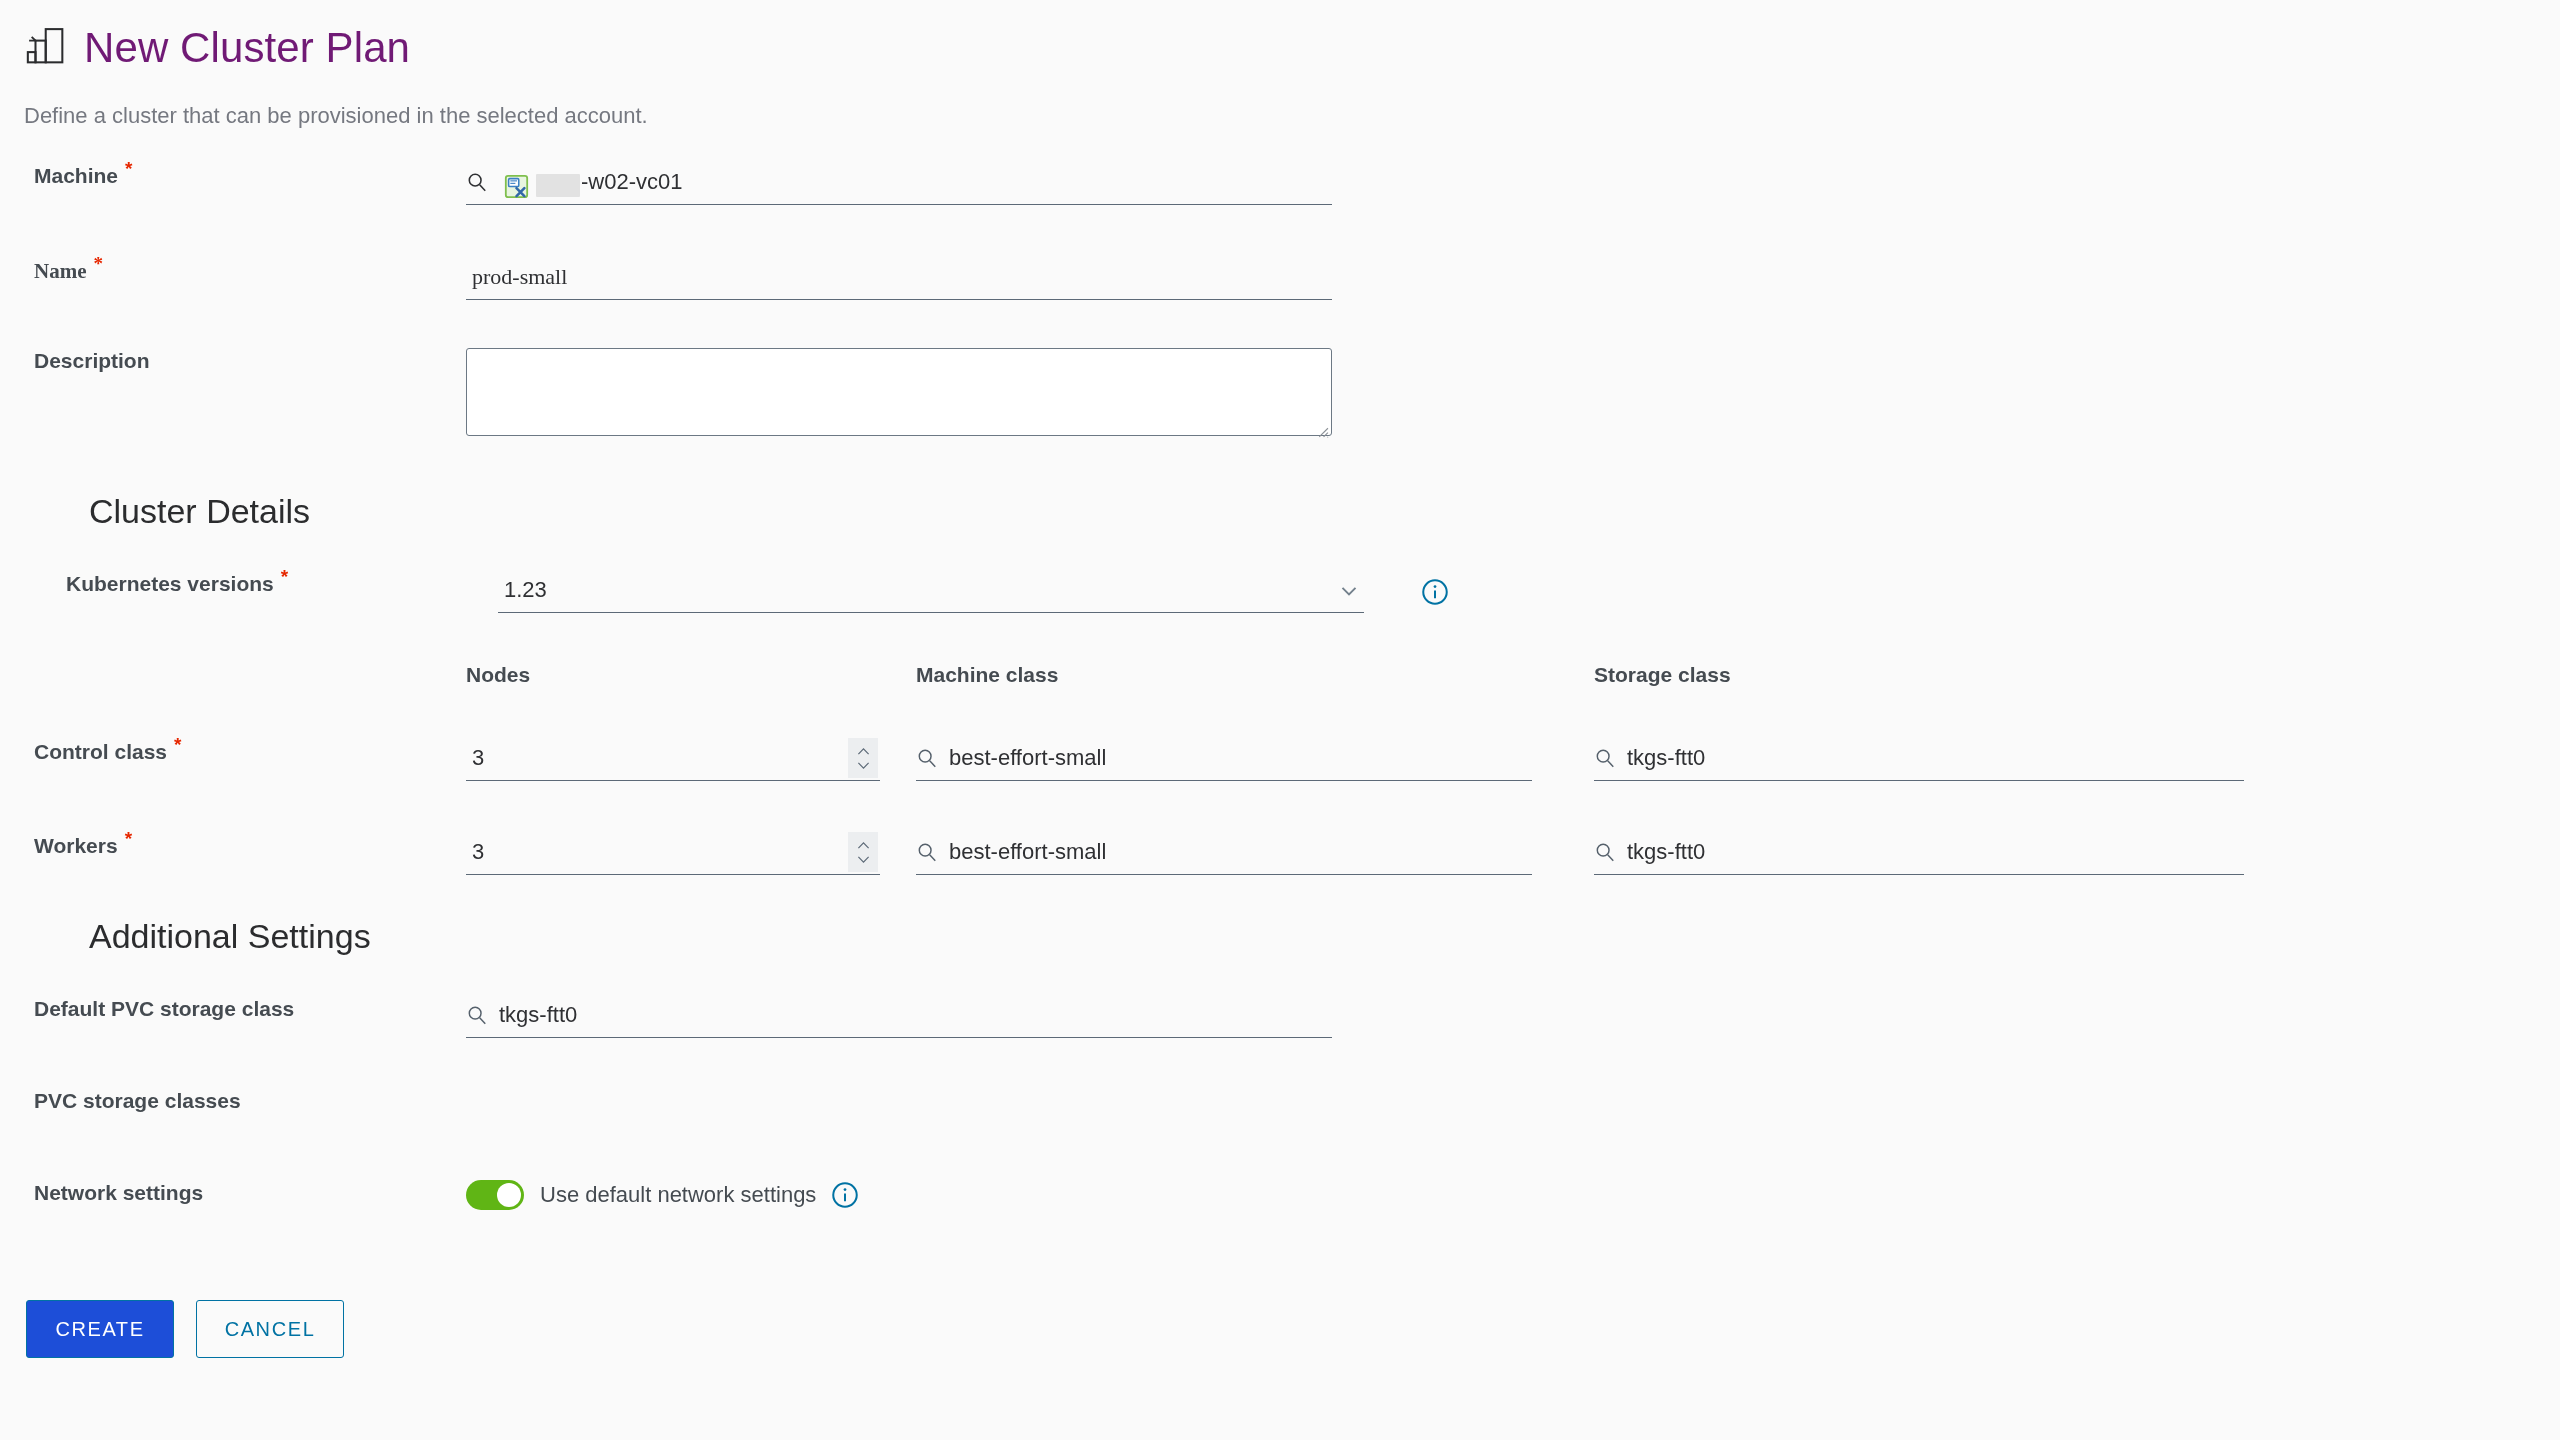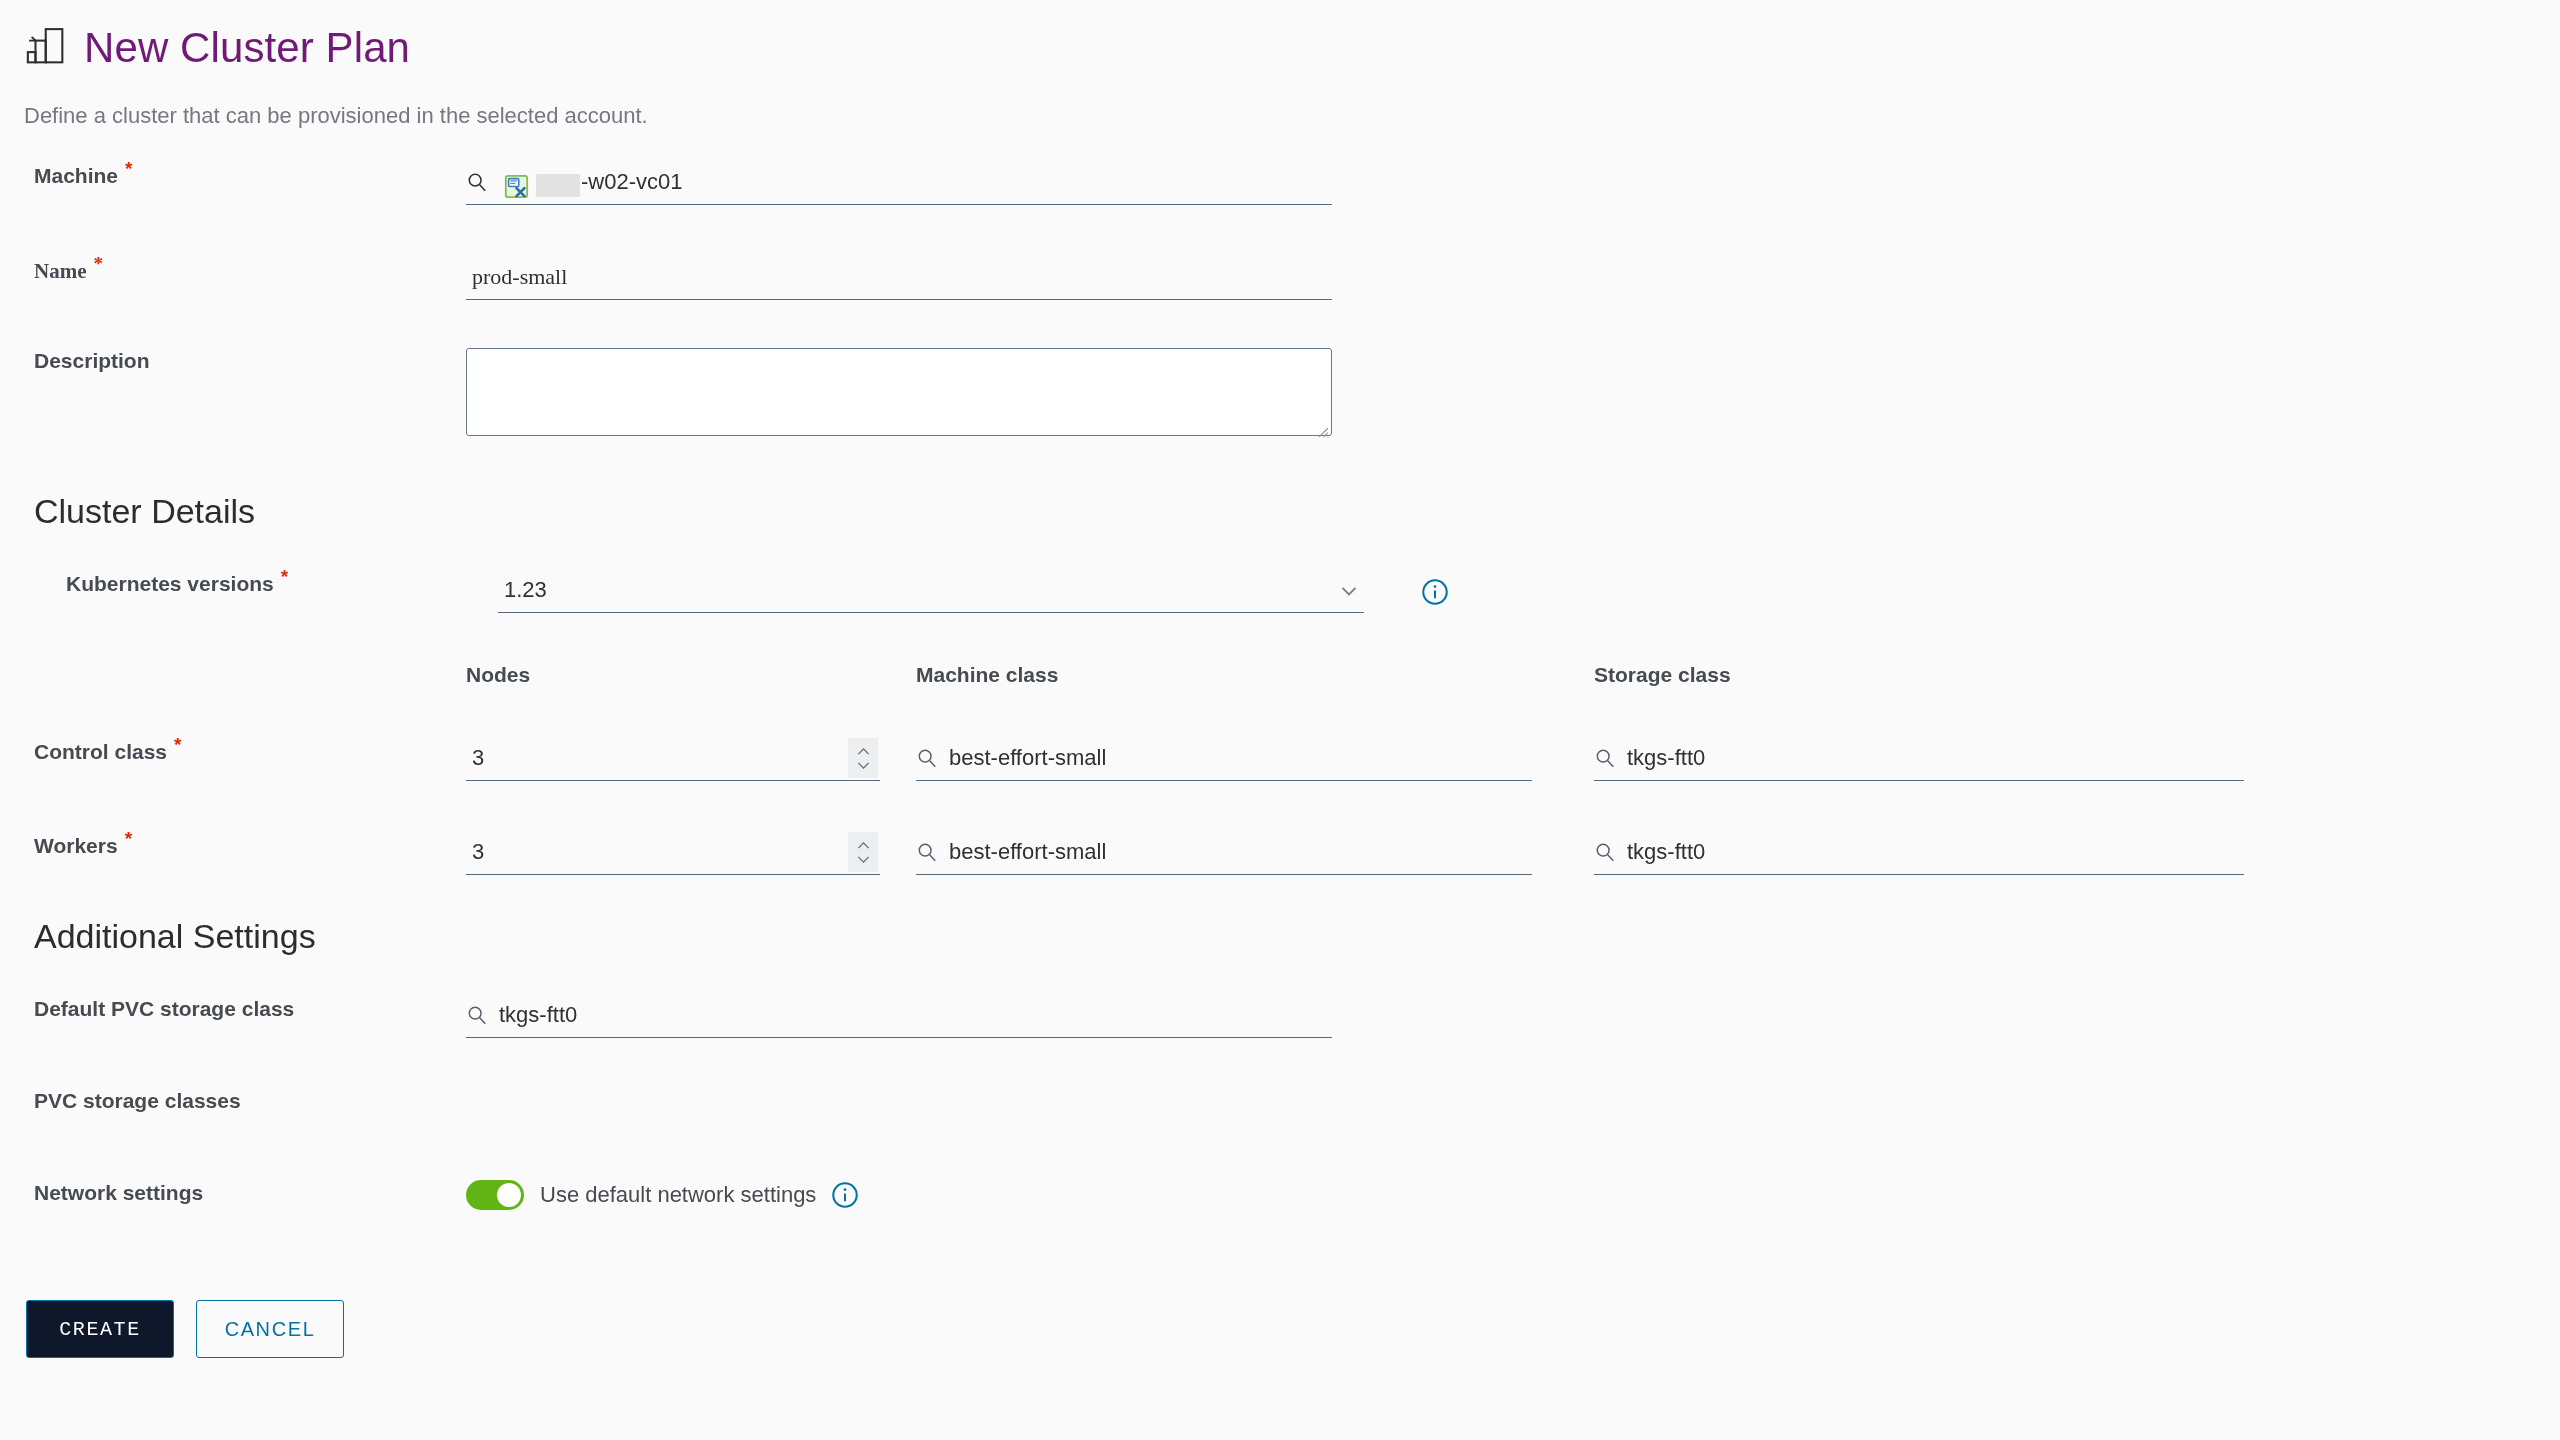--- a/index.html
+++ b/index.html
@@ -87,21 +87,22 @@
     position: absolute; right: 3px; bottom: 3px;
     width: 13px; height: 13px; pointer-events: none;
   }
 
   .chev { width: 26px; height: 26px; margin-bottom: 4px; }
   .info-icon { width: 30px; height: 30px; display: inline-block; vertical-align: middle; }
 
   
   .section-head {
     font-size: 34px; font-weight: 400; color: #2b2c2e;
-    padding-left: 34px;
+    padding-left: 52px;
+    margin-left: 37px;
   }
 
   
   .col-head {
     font-size: 21px; font-weight: bold; color: #454b51;
   }
   .num-field {
     position: relative; width: 414px;
     border-bottom: 1px solid #5c6977;
     height: 42px; display: flex; align-items: center;
@@ -140,21 +141,21 @@
   
   .btn-bar { display: flex; align-items: center; padding-left: 26px; }
   .btn {
     font-family: "Liberation Sans", sans-serif;
     font-size: 20px; letter-spacing: 1.6px;
     height: 58px; min-width: 148px;
     border-radius: 3px; cursor: pointer;
     display: inline-flex; align-items: center; justify-content: center;
     padding: 0 26px;
   }
-  .btn-primary { background: #0f172a; color: #fff; border: 1px solid #0072a3; font-family: Liberation Mono, monospace; }
+  .btn-primary { background: #1d4ed8; color: #fff; border: 1px solid #0072a3; }
   .btn-outline { background: transparent; color: #0072a3; border: 1px solid #0072a3; margin-left: 22px; }
 </style>
 </head>
 <body>
 
 <div class="page">
 
   <div class="header-row">
     <span class="plan-icon">
       <svg viewBox="0 0 36 36" width="46" height="46" fill="none" stroke="#2b2c2e" stroke-width="1.6">

